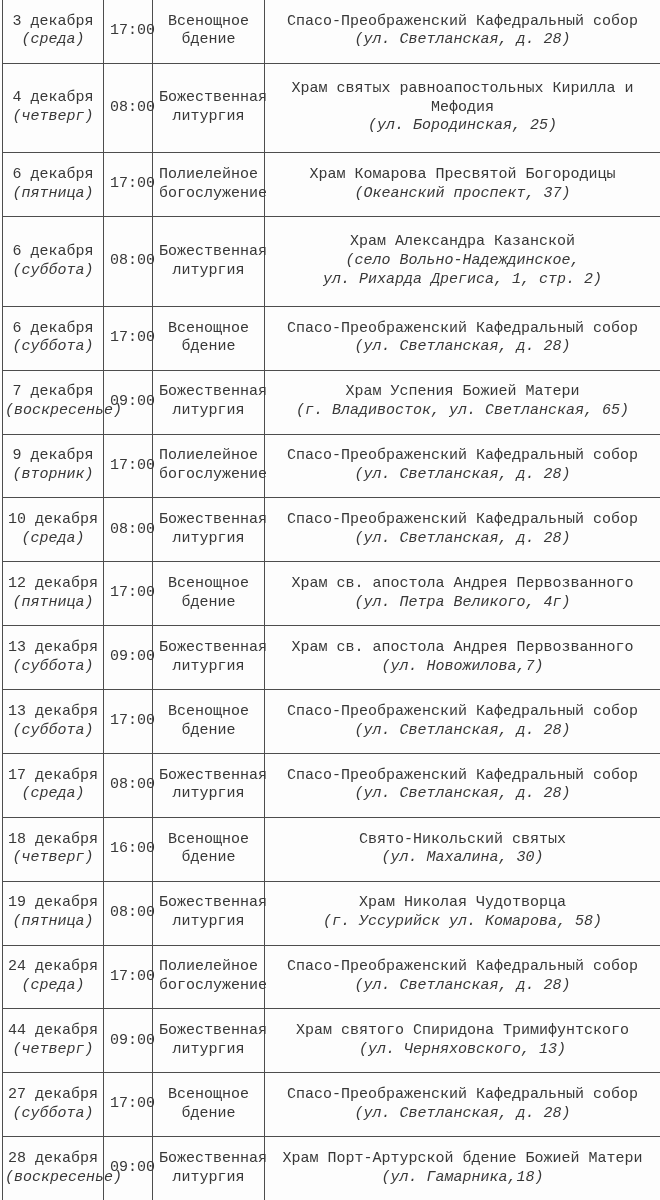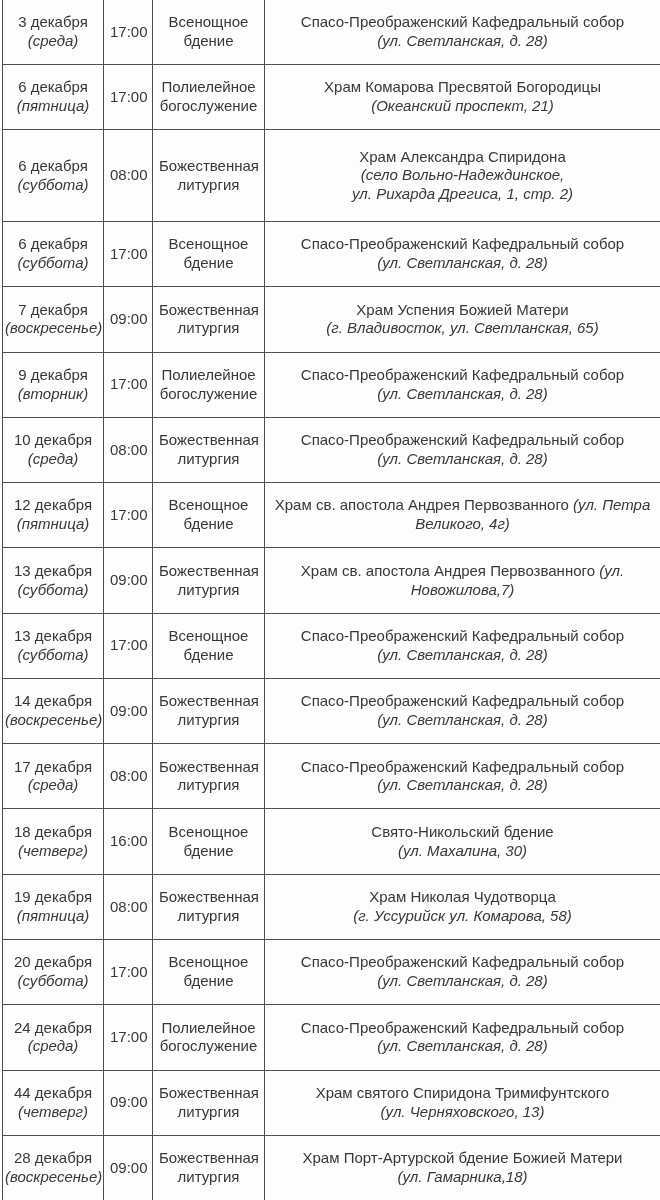--- a/index.html
+++ b/index.html
@@ -12,21 +12,21 @@
     padding:0;
     width:660px;
     height:1200px;
     overflow:hidden;
     background:var(--bg);
   }
   .doc{
     width:660px;
     height:1200px;
     overflow:hidden;
-    font-family:Liberation Sans, sans-serif;
+    font-family:Liberation Mono, monospace;
     color:var(--ink);
   }
   table.schedule{
     border-collapse:collapse;
     table-layout:fixed;
     margin-left:2px;
     width:658px;
     height:1200px;
   }
   col.c-date{width:101px;}
@@ -77,47 +77,63 @@
     <td class="cell service">
       <span>Всенощное бдение</span>
     </td>
     <td class="cell location">
       <span class="place">Спасо-Преображенский Кафедральный собор</span>
       <span class="address">(ул. Светланская, д. 28)</span>
     </td>
   </tr>
         <tr>
     <td class="cell date">
+      <span class="date-text">4 декабря</span>
+      <span class="weekday">(четверг)</span>
+    </td>
+    <td class="cell time">
+      <span>08:00</span>
+    </td>
+    <td class="cell service">
+      <span>Божественная литургия</span>
+    </td>
+    <td class="cell location">
+      <span class="place">Храм святых равноапостольных Кирилла и  Мефодия</span>
+      <span class="address">(ул. Бородинская, 25)</span>
+    </td>
+  </tr>
+        <tr>
+    <td class="cell date">
       <span class="date-text">6 декабря</span>
       <span class="weekday">(пятница)</span>
     </td>
     <td class="cell time">
       <span>17:00</span>
     </td>
     <td class="cell service">
       <span>Полиелейное богослужение</span>
     </td>
     <td class="cell location">
       <span class="place">Храм Комарова Пресвятой Богородицы</span>
-      <span class="address">(Океанский проспект, 21)</span>
+      <span class="address">(Океанский проспект, 37)</span>
     </td>
   </tr>
         <tr>
     <td class="cell date">
       <span class="date-text">6 декабря</span>
       <span class="weekday">(суббота)</span>
     </td>
     <td class="cell time">
       <span>08:00</span>
     </td>
     <td class="cell service">
       <span>Божественная литургия</span>
     </td>
     <td class="cell location">
-      <span class="place">Храм Александра Спиридона</span>
+      <span class="place">Храм Александра Казанской</span>
       <span class="address">(село Вольно-Надеждинское,
 ул. Рихарда Дрегиса, 1, стр. 2)</span>
     </td>
   </tr>
         <tr>
     <td class="cell date">
       <span class="date-text">6 декабря</span>
       <span class="weekday">(суббота)</span>
     </td>
     <td class="cell time">
@@ -222,36 +238,20 @@
     <td class="cell service">
       <span>Всенощное бдение</span>
     </td>
     <td class="cell location">
       <span class="place">Спасо-Преображенский Кафедральный собор</span>
       <span class="address">(ул. Светланская, д. 28)</span>
     </td>
   </tr>
         <tr>
     <td class="cell date">
-      <span class="date-text">14 декабря</span>
-      <span class="weekday">(воскресенье)</span>
-    </td>
-    <td class="cell time">
-      <span>09:00</span>
-    </td>
-    <td class="cell service">
-      <span>Божественная литургия</span>
-    </td>
-    <td class="cell location">
-      <span class="place">Спасо-Преображенский Кафедральный собор</span>
-      <span class="address">(ул. Светланская, д. 28)</span>
-    </td>
-  </tr>
-        <tr>
-    <td class="cell date">
       <span class="date-text">17 декабря</span>
       <span class="weekday">(среда)</span>
     </td>
     <td class="cell time">
       <span>08:00</span>
     </td>
     <td class="cell service">
       <span>Божественная литургия</span>
     </td>
     <td class="cell location">
@@ -264,21 +264,21 @@
       <span class="date-text">18 декабря</span>
       <span class="weekday">(четверг)</span>
     </td>
     <td class="cell time">
       <span>16:00</span>
     </td>
     <td class="cell service">
       <span>Всенощное бдение</span>
     </td>
     <td class="cell location">
-      <span class="place">Свято-Никольский бдение</span>
+      <span class="place">Свято-Никольский святых</span>
       <span class="address">(ул. Махалина, 30)</span>
     </td>
   </tr>
         <tr>
     <td class="cell date">
       <span class="date-text">19 декабря</span>
       <span class="weekday">(пятница)</span>
     </td>
     <td class="cell time">
       <span>08:00</span>
@@ -286,36 +286,20 @@
     <td class="cell service">
       <span>Божественная литургия</span>
     </td>
     <td class="cell location">
       <span class="place">Храм Николая Чудотворца</span>
       <span class="address">(г. Уссурийск ул. Комарова, 58)</span>
     </td>
   </tr>
         <tr>
     <td class="cell date">
-      <span class="date-text">20 декабря</span>
-      <span class="weekday">(суббота)</span>
-    </td>
-    <td class="cell time">
-      <span>17:00</span>
-    </td>
-    <td class="cell service">
-      <span>Всенощное бдение</span>
-    </td>
-    <td class="cell location">
-      <span class="place">Спасо-Преображенский Кафедральный собор</span>
-      <span class="address">(ул. Светланская, д. 28)</span>
-    </td>
-  </tr>
-        <tr>
-    <td class="cell date">
       <span class="date-text">24 декабря</span>
       <span class="weekday">(среда)</span>
     </td>
     <td class="cell time">
       <span>17:00</span>
     </td>
     <td class="cell service">
       <span>Полиелейное богослужение</span>
     </td>
     <td class="cell location">
@@ -330,20 +314,36 @@
     </td>
     <td class="cell time">
       <span>09:00</span>
     </td>
     <td class="cell service">
       <span>Божественная литургия</span>
     </td>
     <td class="cell location">
       <span class="place">Храм святого Спиридона Тримифунтского</span>
       <span class="address">(ул. Черняховского, 13)</span>
+    </td>
+  </tr>
+        <tr>
+    <td class="cell date">
+      <span class="date-text">27 декабря</span>
+      <span class="weekday">(суббота)</span>
+    </td>
+    <td class="cell time">
+      <span>17:00</span>
+    </td>
+    <td class="cell service">
+      <span>Всенощное бдение</span>
+    </td>
+    <td class="cell location">
+      <span class="place">Спасо-Преображенский Кафедральный собор</span>
+      <span class="address">(ул. Светланская, д. 28)</span>
     </td>
   </tr>
         <tr>
     <td class="cell date">
       <span class="date-text">28 декабря</span>
       <span class="weekday">(воскресенье)</span>
     </td>
     <td class="cell time">
       <span>09:00</span>
     </td>

